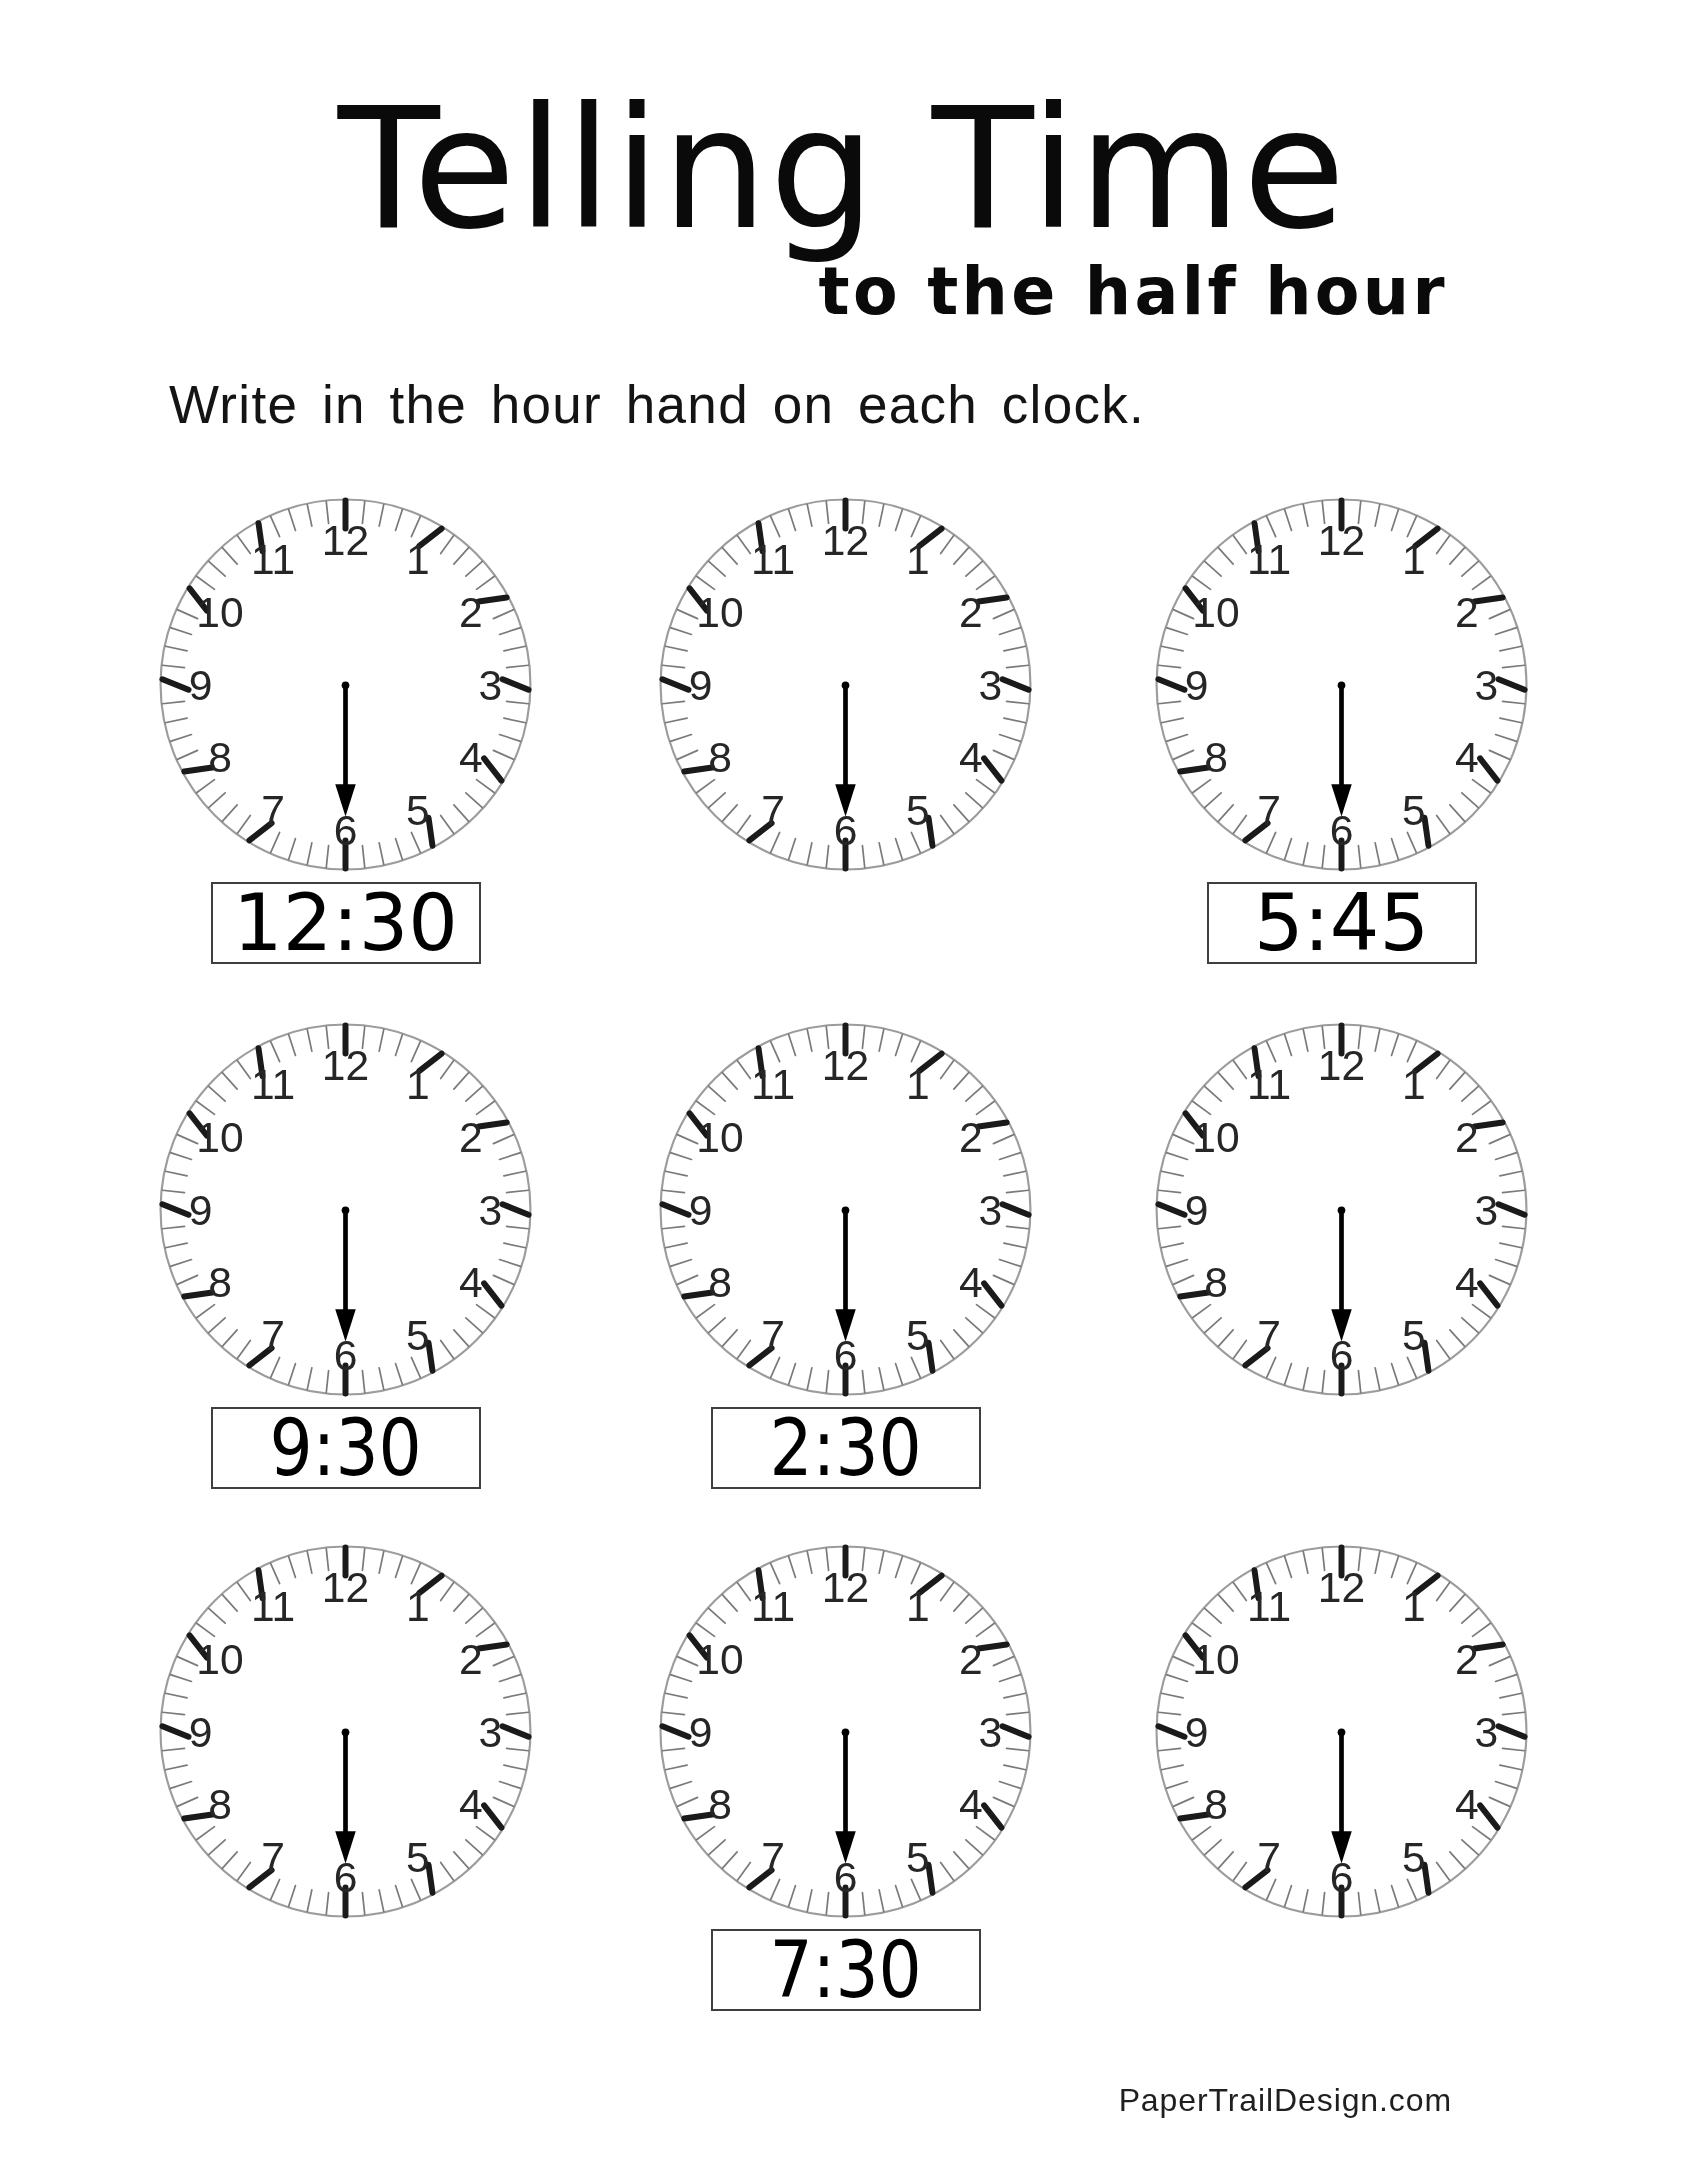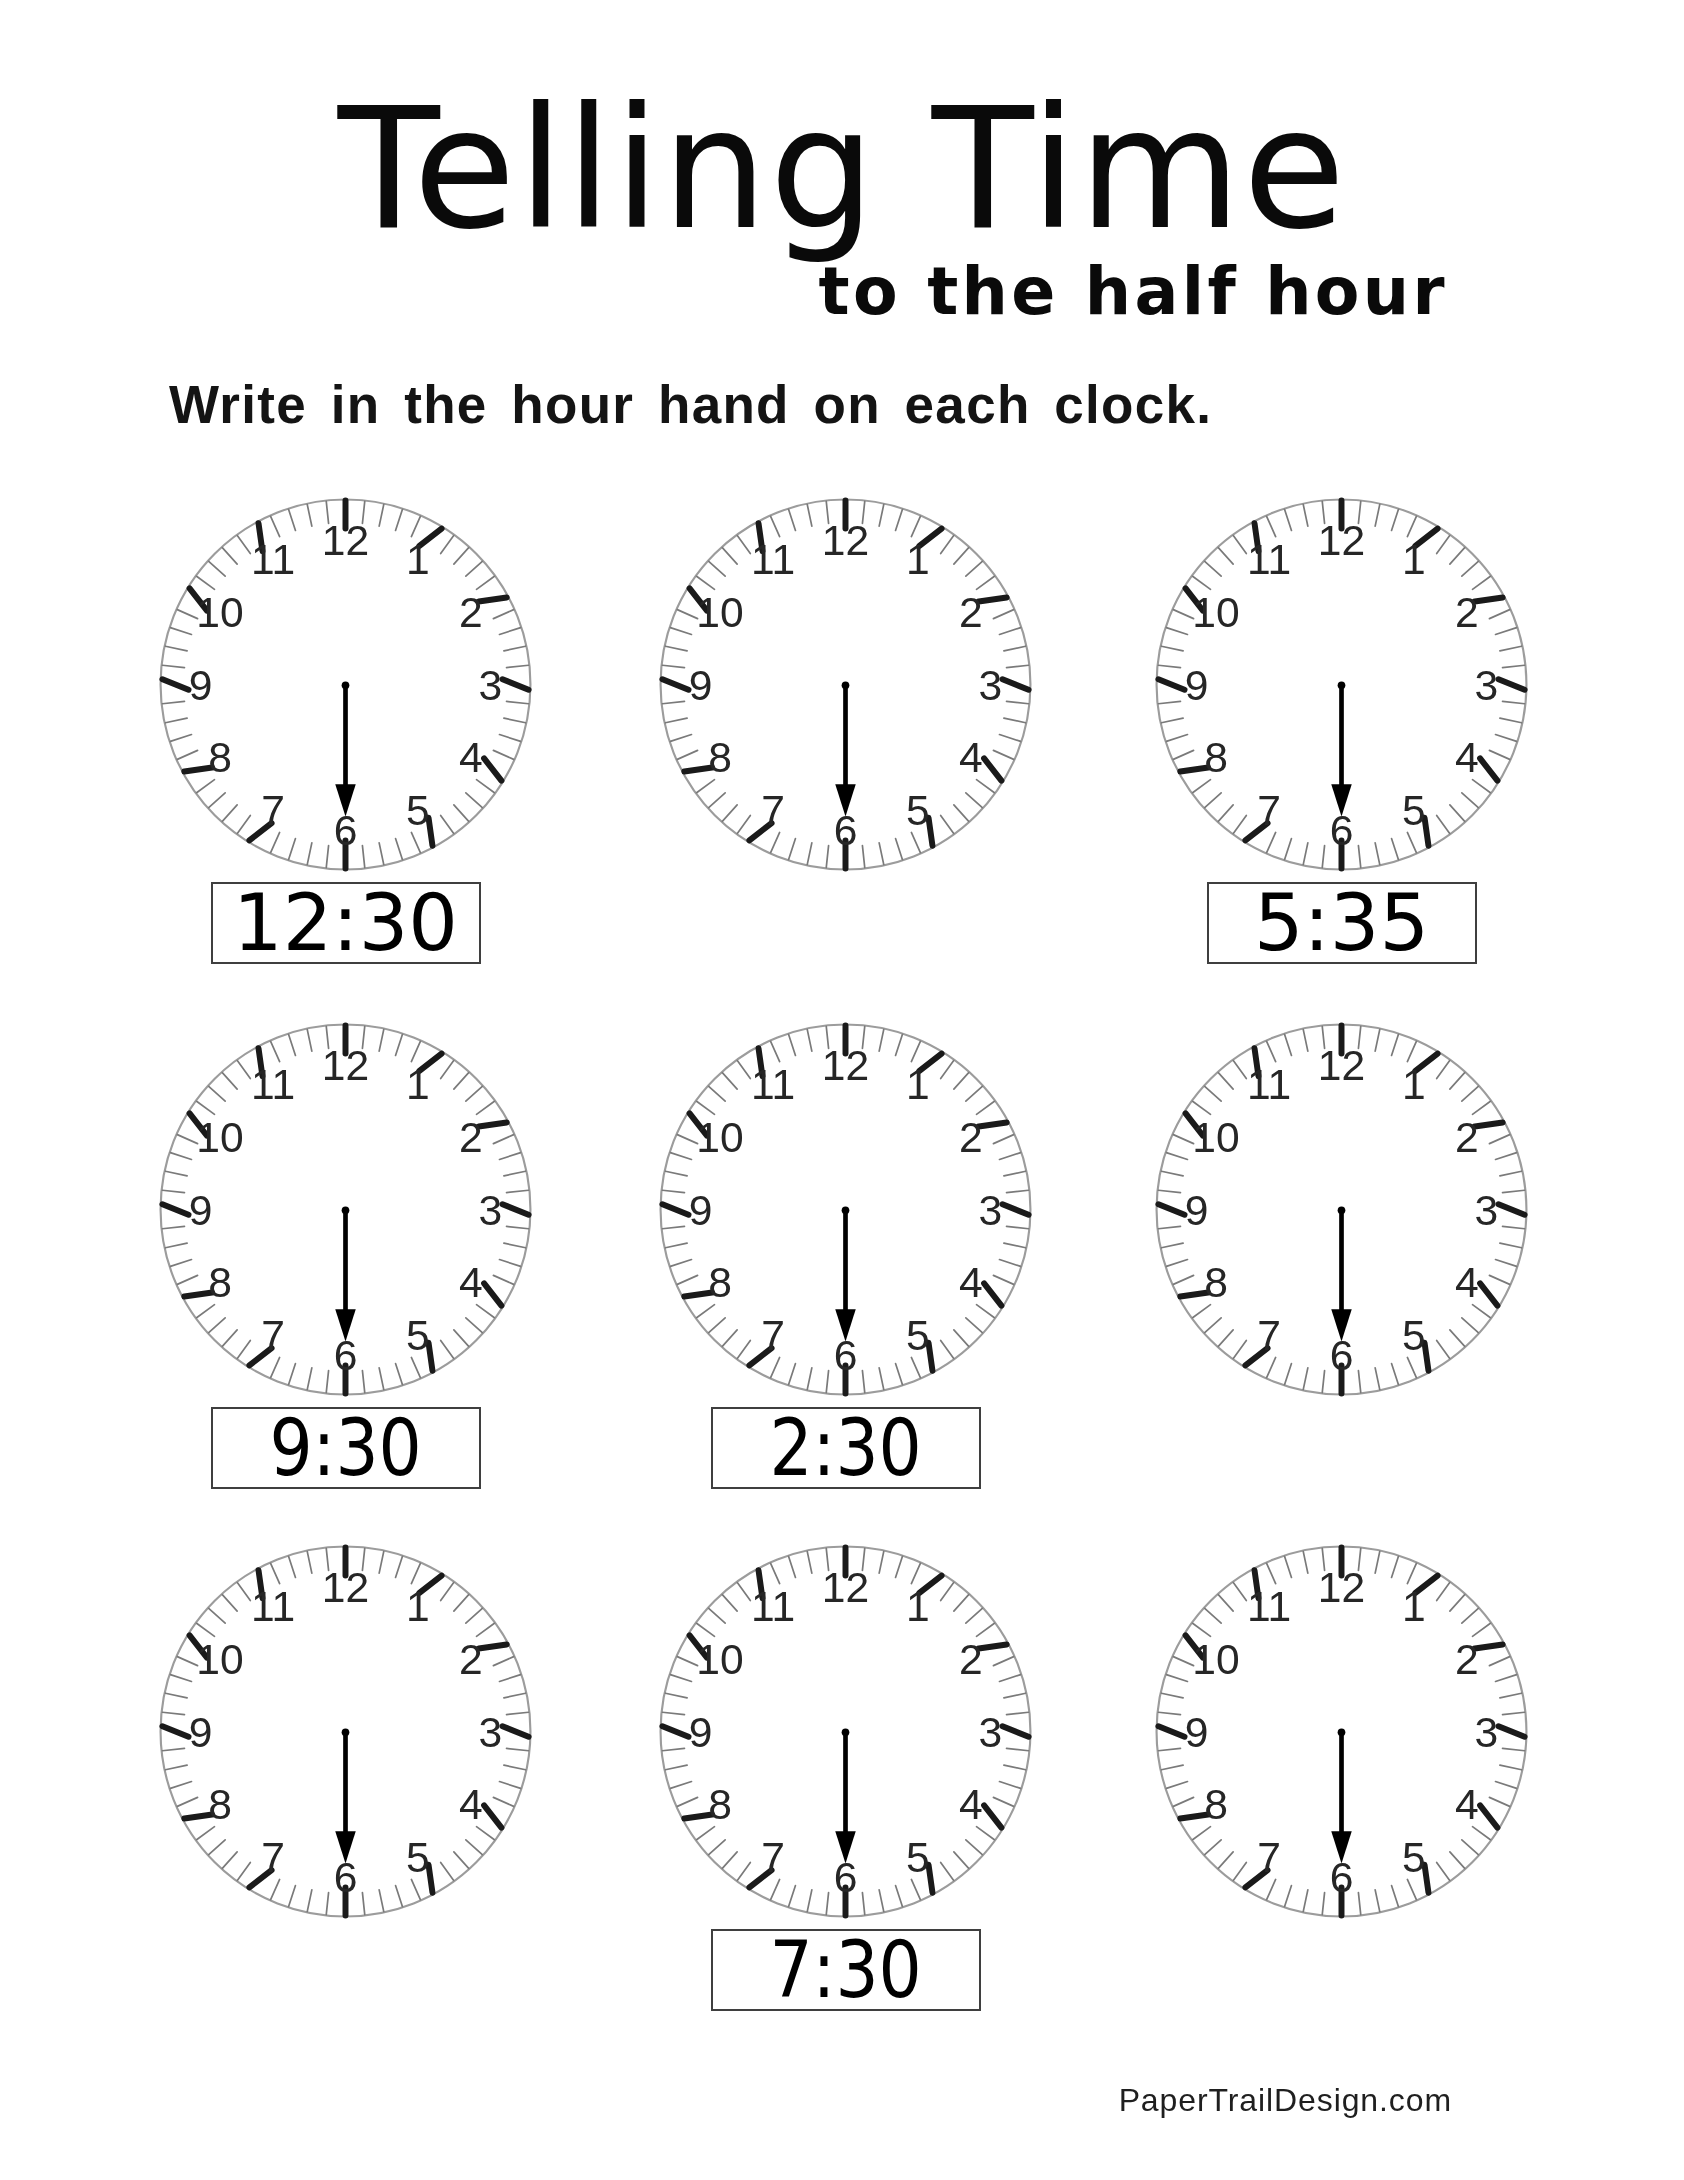--- a/index.html
+++ b/index.html
@@ -13,21 +13,21 @@
     letter-spacing:1.7px;color:#0a0a0a;line-height:1.1;
   }
   .subtitle{
     position:absolute;top:259px;right:237px;margin:0;
     font-family:"DejaVu Sans",sans-serif;font-weight:bold;font-size:65px;
     letter-spacing:3.4px;color:#0a0a0a;line-height:1;
   }
   .instruction{
     position:absolute;left:169px;top:378px;margin:0;
     font-size:53px;color:#141414;letter-spacing:1.3px;word-spacing:7.7px;
-    font-weight:700;line-height:1;
+    font-weight:400;line-height:1;
   }
   .cell{position:absolute;width:375px;}
   .cell svg{display:block;}
   .time-box{
     width:270px;height:82px;margin:10.2px auto 0;box-sizing:border-box;
     border:2.6px solid #3f3f3f;background:#ffffff;
     display:flex;align-items:center;justify-content:center;
   }
   .time-text{
     font-family:"DejaVu Sans",sans-serif;font-size:78px;line-height:1;color:#000;
@@ -301,21 +301,21 @@
             <text x="72.77568135664544" y="153" text-anchor="middle" font-family="&quot;Liberation Sans&quot;,sans-serif" font-size="50" fill="#262626">10</text>
             <text x="134.99999999999994" y="90.77568135664546" text-anchor="middle" font-family="&quot;Liberation Sans&quot;,sans-serif" font-size="50" fill="#262626">11</text>
           </g>
           <g transform="rotate(0 220 220)">
             <circle cx="220" cy="221" r="4.5" fill="#000000"></circle>
             <line x1="220" y1="221" x2="220" y2="347" stroke="#000000" stroke-width="5.5"></line>
             <polygon points="220,375 208,337 232,337" fill="#000000"></polygon>
           </g>
         </svg>
         <div class="time-box">
-          <span class="time-text">5:35</span>
+          <span class="time-text">5:45</span>
         </div>
       </div>
       <div class="cell narrow" style="left: 158px; top: 1022px;">
         <svg viewBox="0 0 440 440" width="375" height="375">
           <circle cx="220" cy="220" r="217" fill="#ffffff" stroke="#9c9c9c" stroke-width="2.5"></circle>
           <g>
             <line x1="220" y1="4" x2="220" y2="37" stroke="#1a1a1a" stroke-width="7" stroke-linecap="round"></line>
             <line x1="242.57814806581314" y1="5.183270600452971" x2="239.86040802085415" y2="31.040839880028074" stroke="#7a7a7a" stroke-width="2" stroke-linecap="round"></line>
             <line x1="264.908925216636" y1="8.720118241497971" x2="259.5032212553743" y2="34.15195586057692" stroke="#7a7a7a" stroke-width="2" stroke-linecap="round"></line>
             <line x1="286.74767078498866" y1="14.571792480246842" x2="278.71322893124" y2="39.299261903920836" stroke="#7a7a7a" stroke-width="2" stroke-linecap="round"></line>

